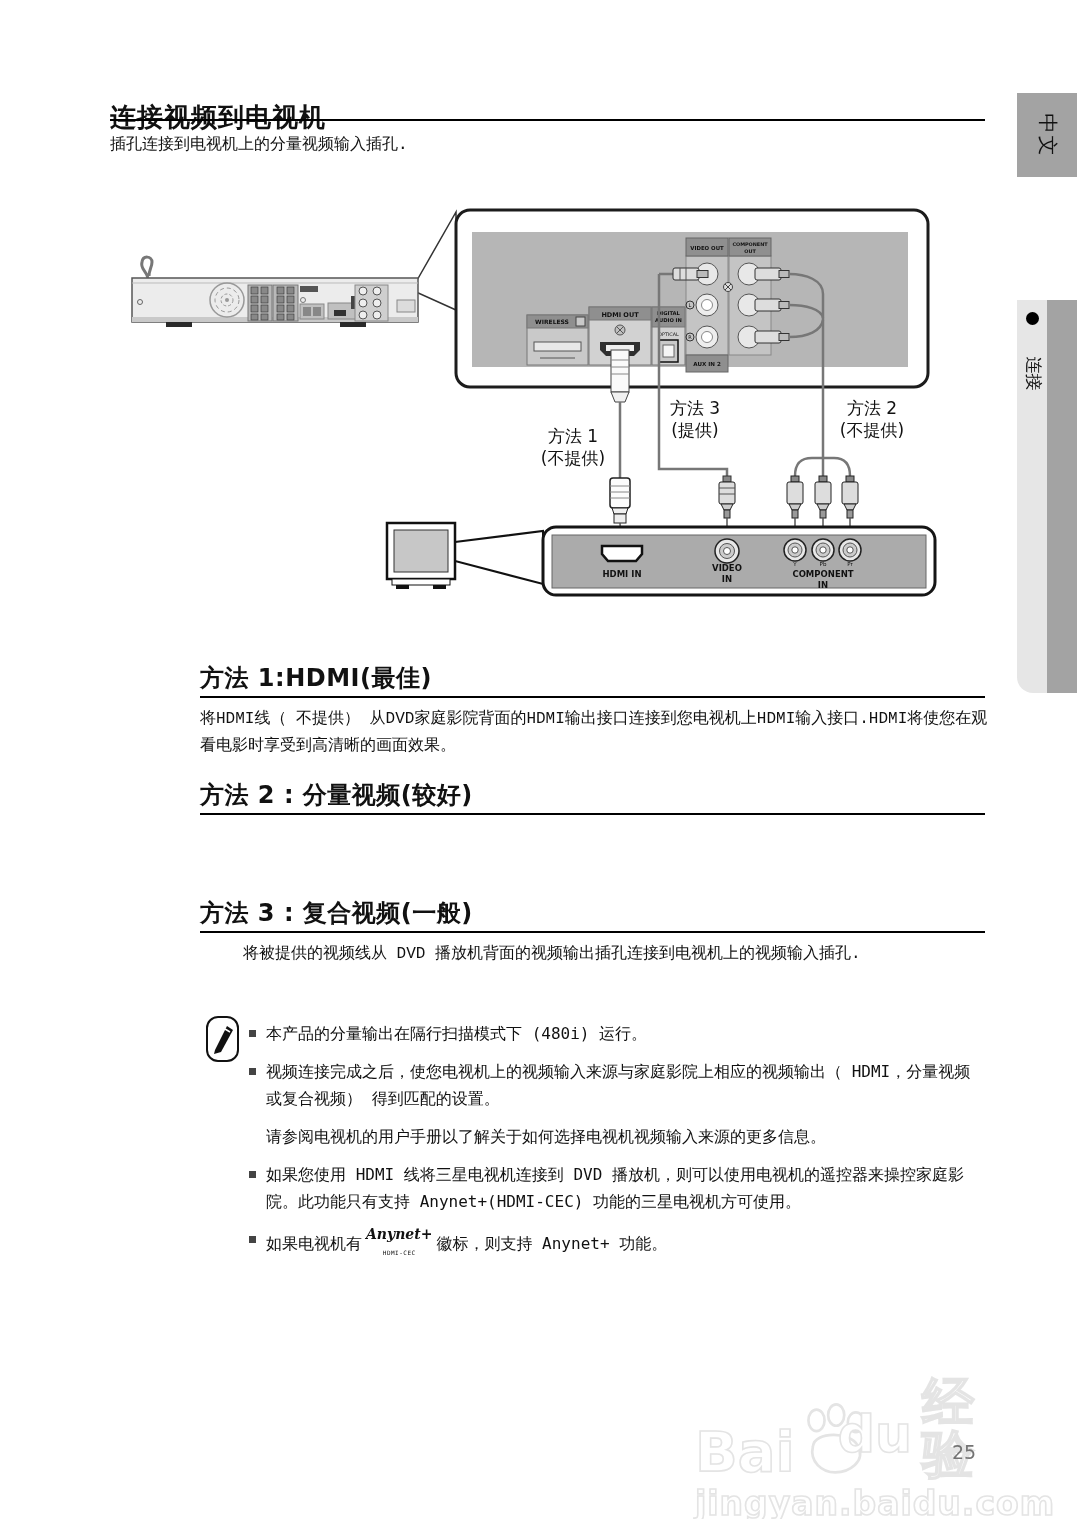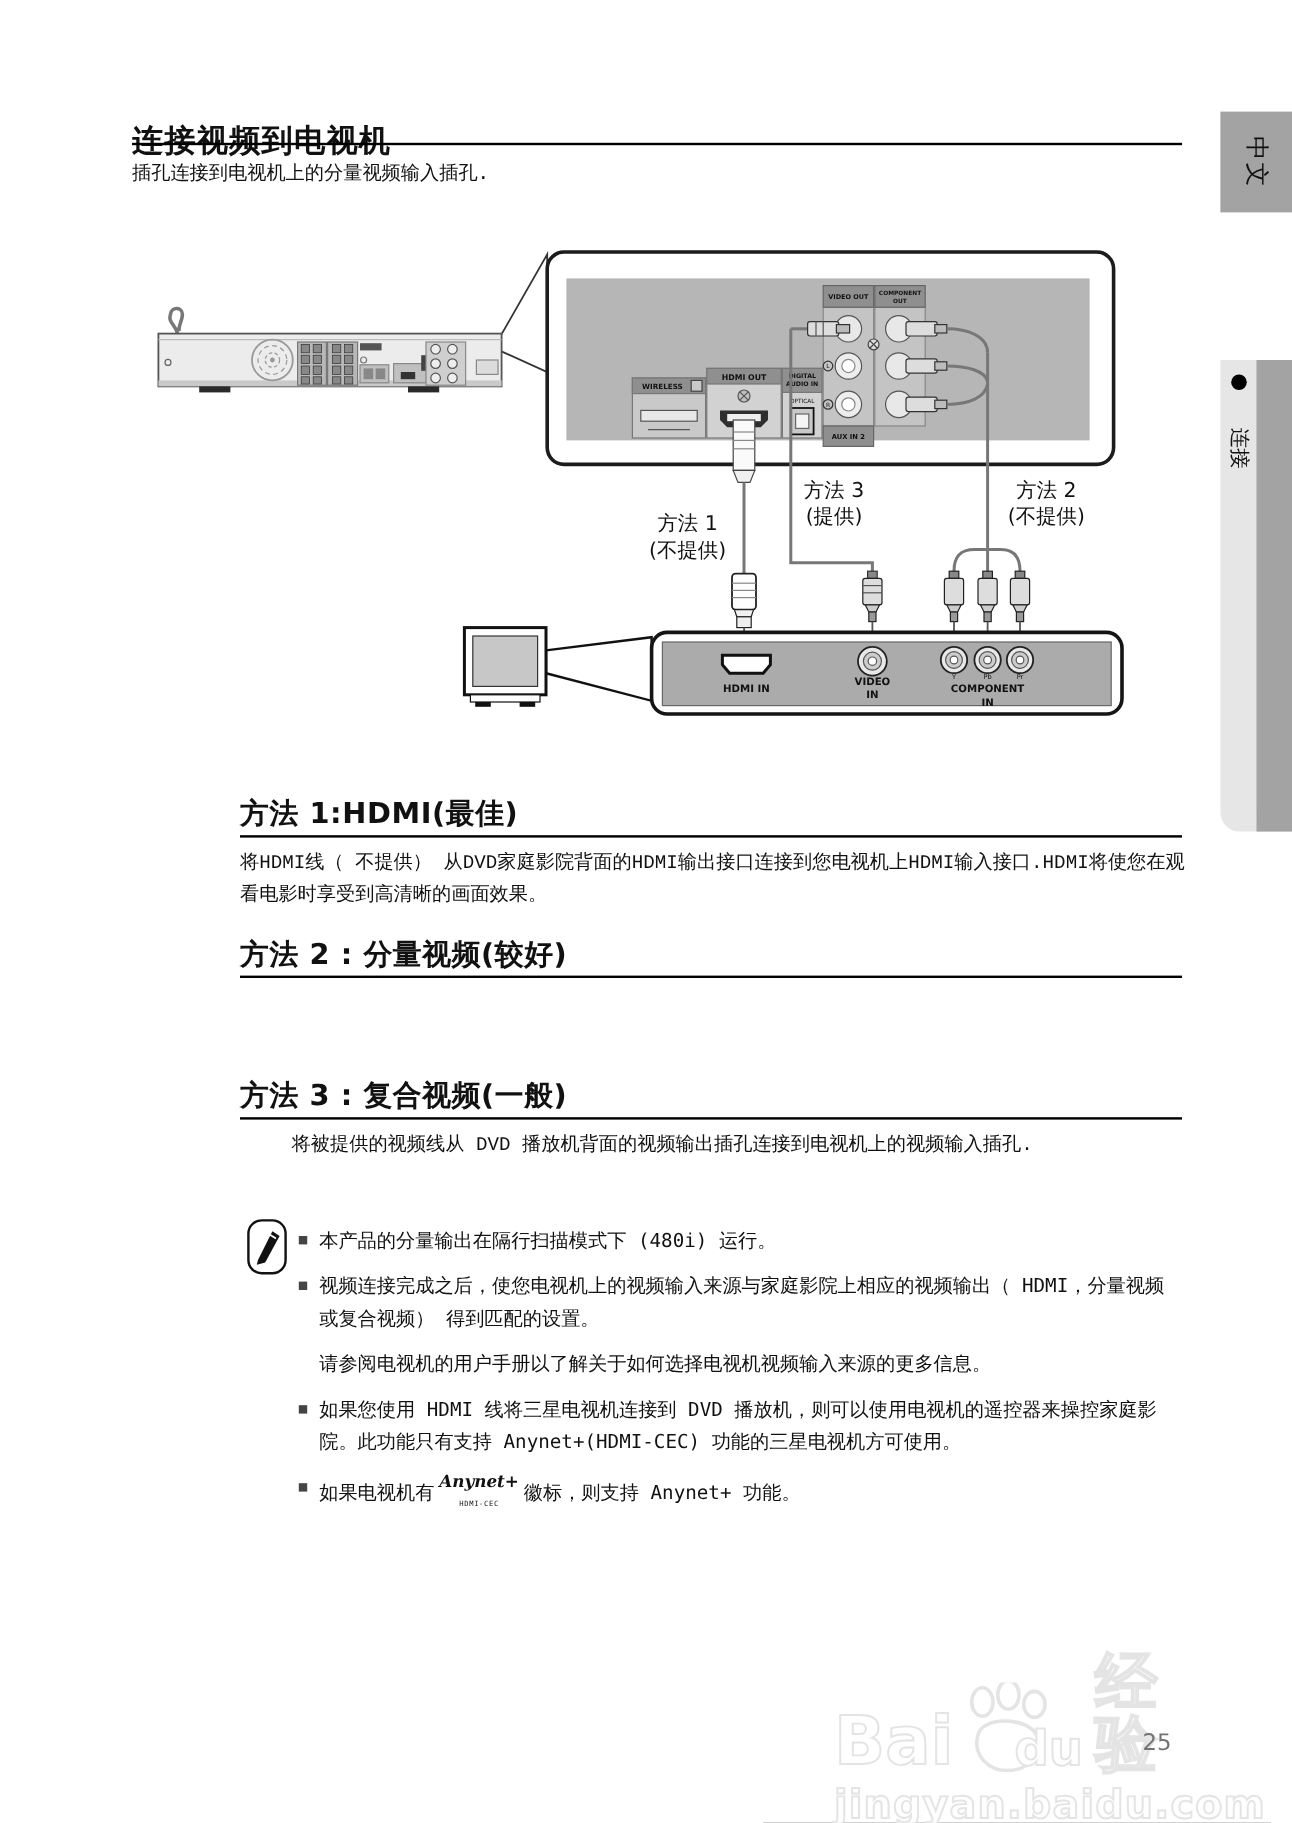--- a/index.html
+++ b/index.html
@@ -36,21 +36,21 @@
                       border-bottom-left-radius:16px;}
   .tab-section .dark{position:absolute;right:0;top:0;width:30px;height:100%;background:#a3a3a3;}
   .tab-section .dot{position:absolute;left:9px;top:12px;width:13px;height:13px;border-radius:50%;background:#000;}
   .tab-section .vtext{position:absolute;left:-14px;top:62px;width:60px;text-align:center;
                       transform:rotate(90deg);font-size:17px;white-space:nowrap;}
   
   .wm{right:62px;top:1376px;width:320px;color:#fff;-webkit-text-stroke:1.6px #e4e4e4;
       text-shadow:0 0 1px #ececec;}
   .wm-line1{display:flex;align-items:flex-end;}
   .wm-bai{font-size:56px;font-weight:bold;line-height:1;}
-  .wm-du{font-size:40px;font-weight:bold;line-height:1;margin:0 2px 2px -34px;}
+  .wm-du{font-size:52px;font-weight:bold;line-height:1;margin:0 2px 20px -34px;}
   .wm-cn{font-size:52px;font-weight:bold;line-height:1;margin-left:8px;}
   .wm-url{font-size:33px;font-weight:bold;margin-top:4px;letter-spacing:1px;}
   .page-num{left:952px;top:1441px;font-size:19px;color:#737373;-webkit-text-stroke:0;text-shadow:none;
             font-family:"DejaVu Sans",sans-serif;}
   svg text{font-family:"DejaVu Sans",sans-serif;fill:#111;}
   svg .lbl{font-weight:bold;}
 </style>
 </head>
 <body>
 

